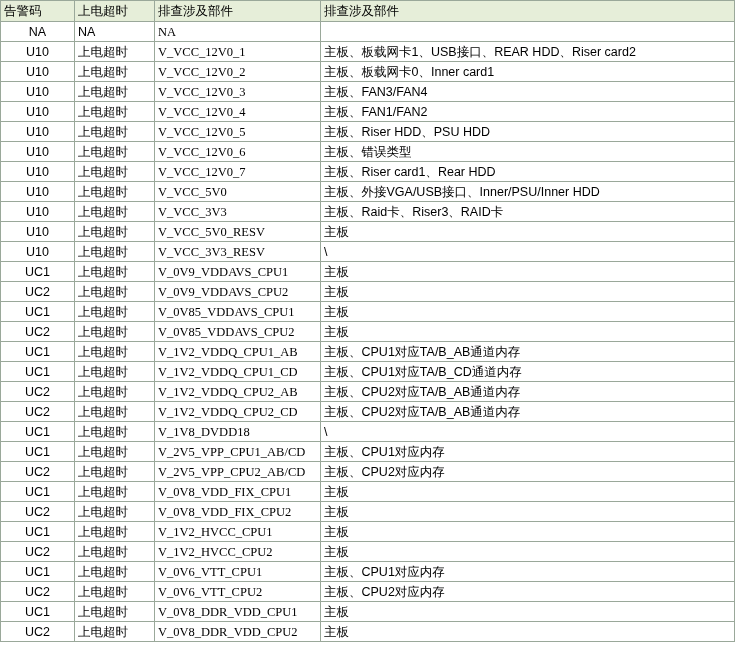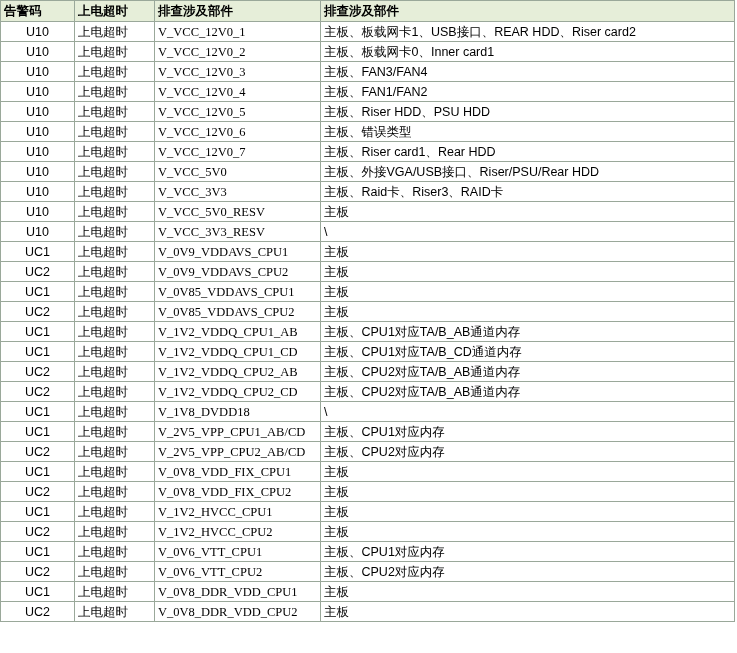--- a/index.html
+++ b/index.html
@@ -32,21 +32,21 @@
     height: 19px;
     padding: 0 3px;
     vertical-align: middle;
     white-space: nowrap;
     overflow: hidden;
     font-weight: normal;
   }
   #alarm-table thead th {
     background: #e6eed9;
     text-align: left;
-    font-weight: bold;
+    font-weight: normal;
     height: 20px;
   }
   #alarm-table td.col-code {
     text-align: center;
   }
   #alarm-table td.col-type,
   #alarm-table td.col-info,
   #alarm-table td.col-parts {
     text-align: left;
   }
@@ -67,20 +67,26 @@
   <thead>
     <tr>
       <th>告警码</th>
       <th>上电超时</th>
       <th>排查涉及部件</th>
       <th>排查涉及部件</th>
     </tr>
   </thead>
   <tbody>
       <tr>
+        <td class="col-code">NA</td>
+        <td class="col-type">NA</td>
+        <td class="col-info mono">NA</td>
+        <td class="col-parts"></td>
+      </tr>
+      <tr>
         <td class="col-code">U10</td>
         <td class="col-type">上电超时</td>
         <td class="col-info mono">V_VCC_12V0_1</td>
         <td class="col-parts">主板、板载网卡1、USB接口、REAR HDD、Riser card2</td>
       </tr>
       <tr>
         <td class="col-code">U10</td>
         <td class="col-type">上电超时</td>
         <td class="col-info mono">V_VCC_12V0_2</td>
         <td class="col-parts">主板、板载网卡0、Inner card1</td>
@@ -112,21 +118,21 @@
       <tr>
         <td class="col-code">U10</td>
         <td class="col-type">上电超时</td>
         <td class="col-info mono">V_VCC_12V0_7</td>
         <td class="col-parts">主板、Riser card1、Rear HDD</td>
       </tr>
       <tr>
         <td class="col-code">U10</td>
         <td class="col-type">上电超时</td>
         <td class="col-info mono">V_VCC_5V0</td>
-        <td class="col-parts">主板、外接VGA/USB接口、Riser/PSU/Rear HDD</td>
+        <td class="col-parts">主板、外接VGA/USB接口、Inner/PSU/Inner HDD</td>
       </tr>
       <tr>
         <td class="col-code">U10</td>
         <td class="col-type">上电超时</td>
         <td class="col-info mono">V_VCC_3V3</td>
         <td class="col-parts">主板、Raid卡、Riser3、RAID卡</td>
       </tr>
       <tr>
         <td class="col-code">U10</td>
         <td class="col-type">上电超时</td>

